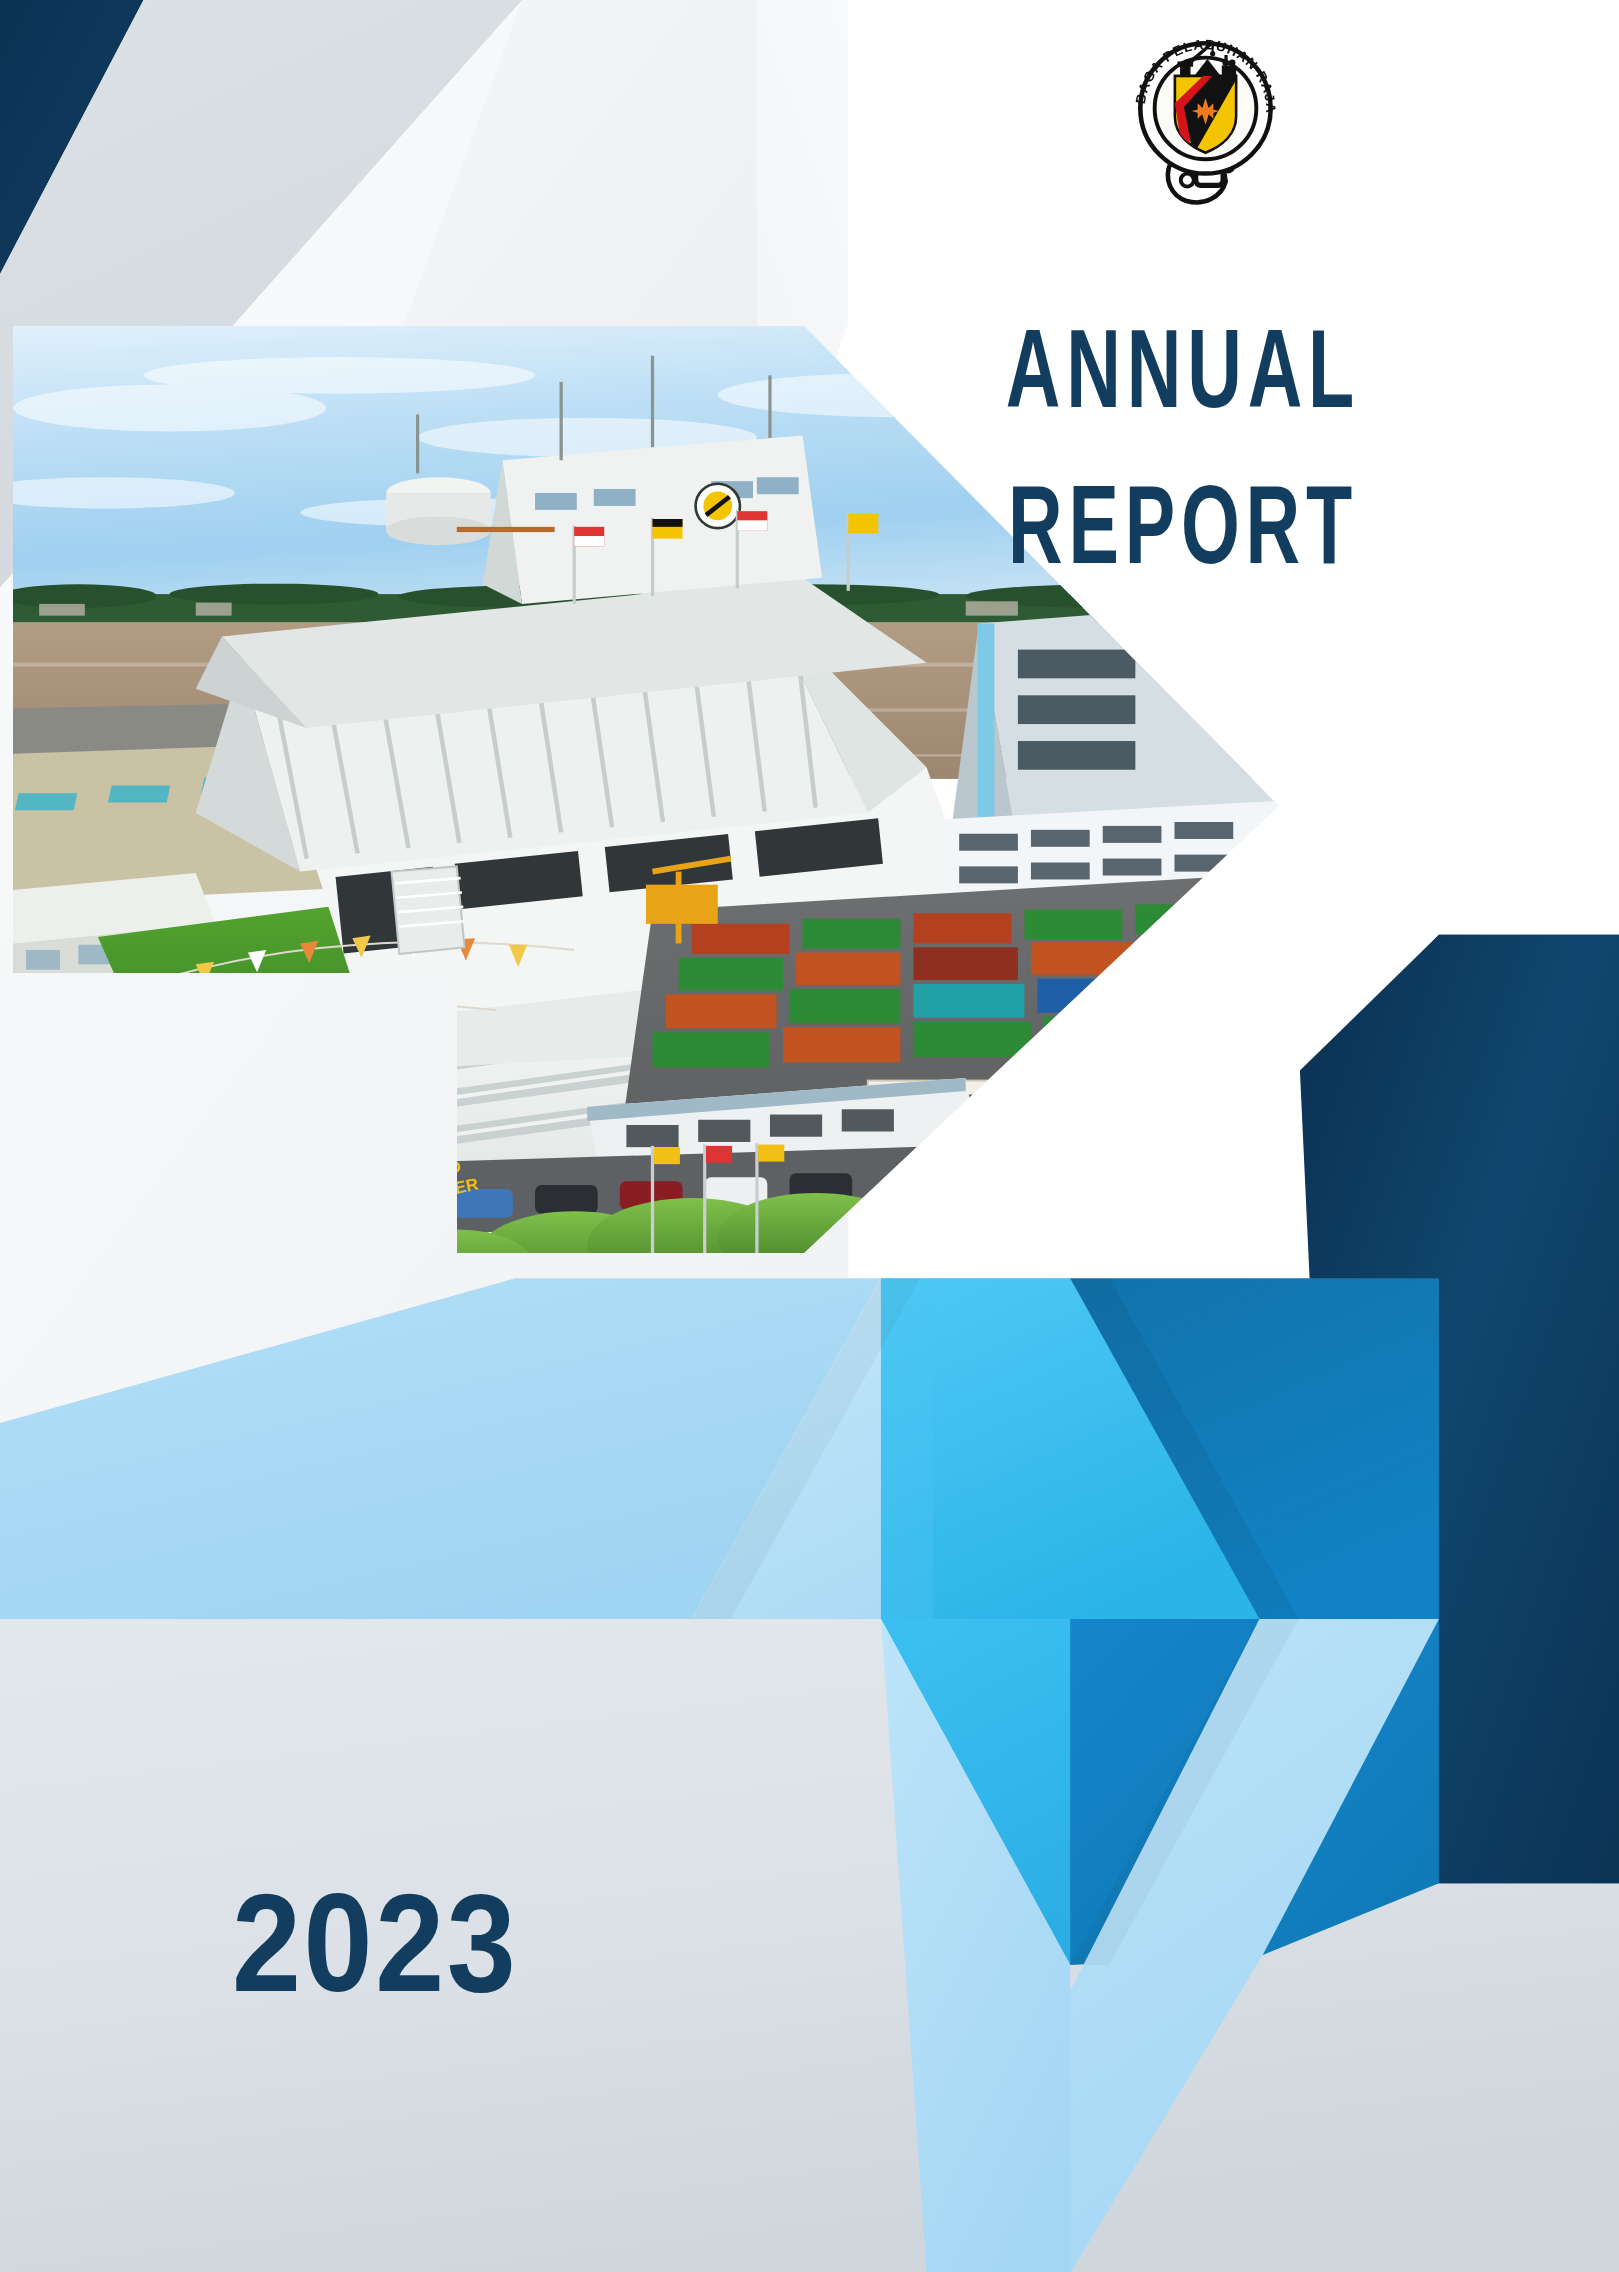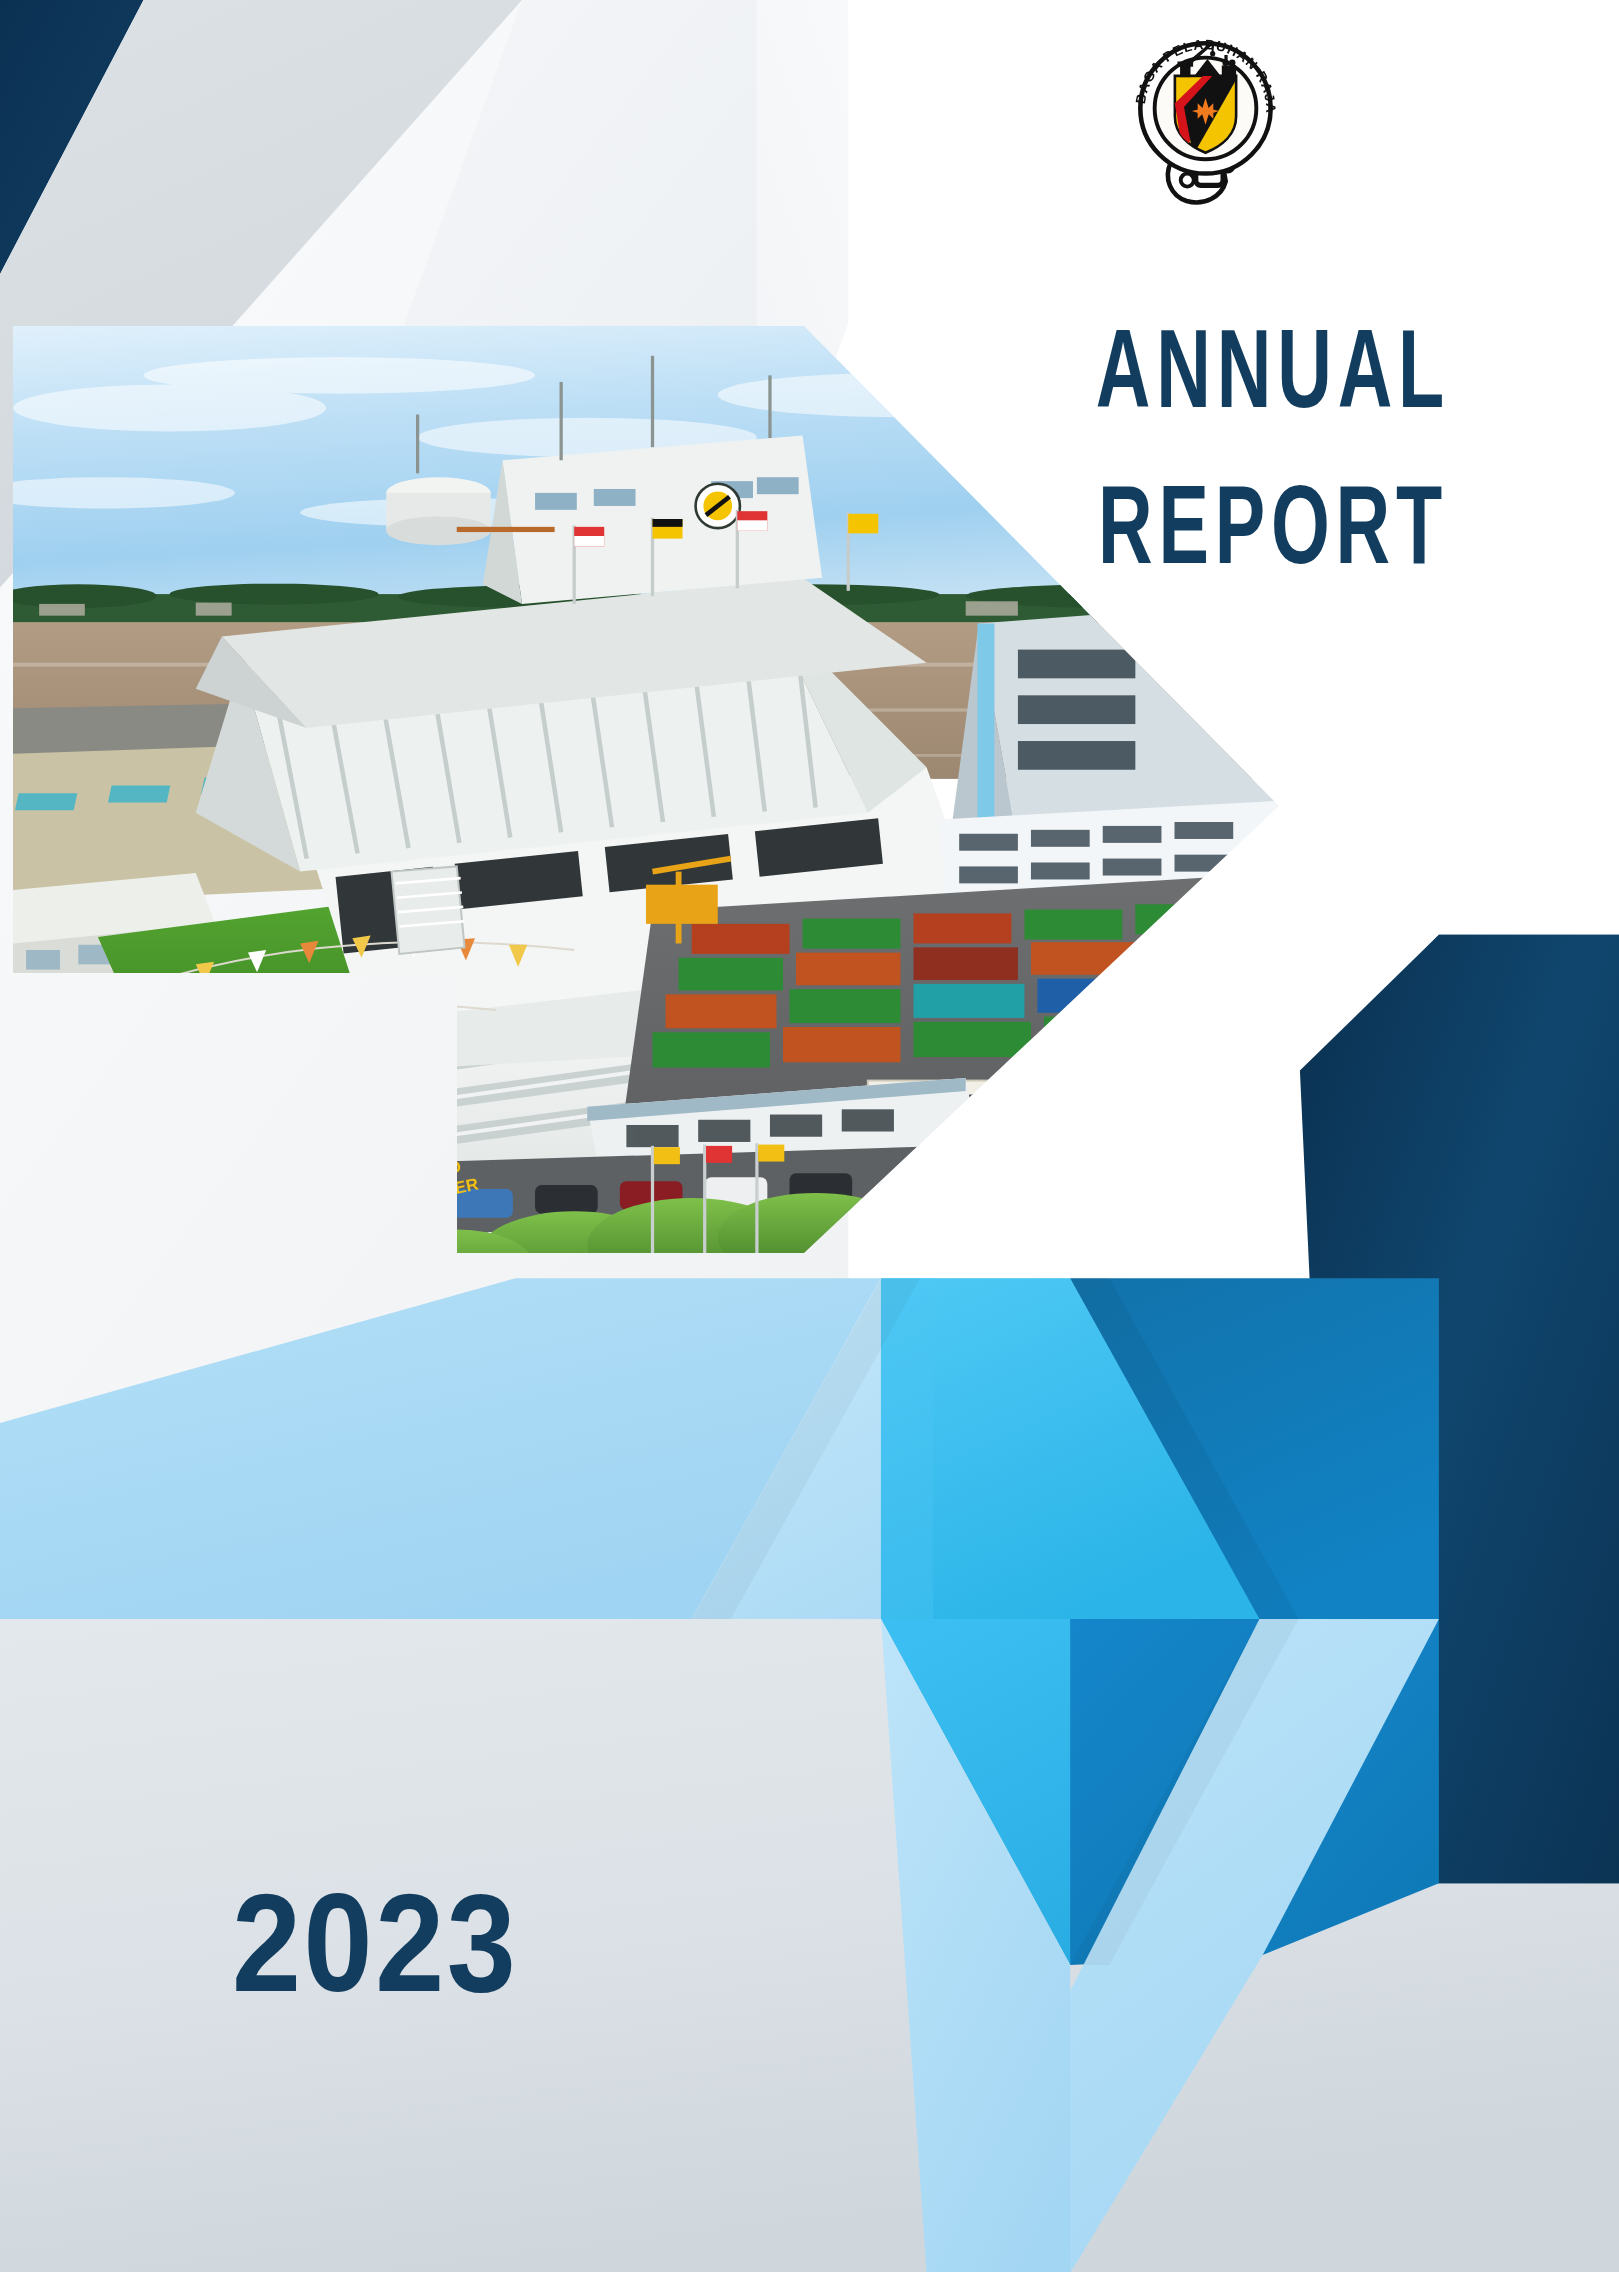--- a/index.html
+++ b/index.html
@@ -33,21 +33,21 @@
   .logo{
     position:absolute;
     left:1124px; top:25px;
     width:163px; height:189px;
   }
   .logo svg{width:100%;height:100%;display:block;}
 
   
   .title-block{
     position:absolute;
-    left:1012px; top:313px;
+    left:922px; top:313px;
     width:522px;
     text-align:center;
   }
   .title-line{
     color:#123D5E;
     font-family:"Liberation Sans",sans-serif;
     font-weight:700;
     font-size:84px;
     letter-spacing:6.5px;
     line-height:1.0;

